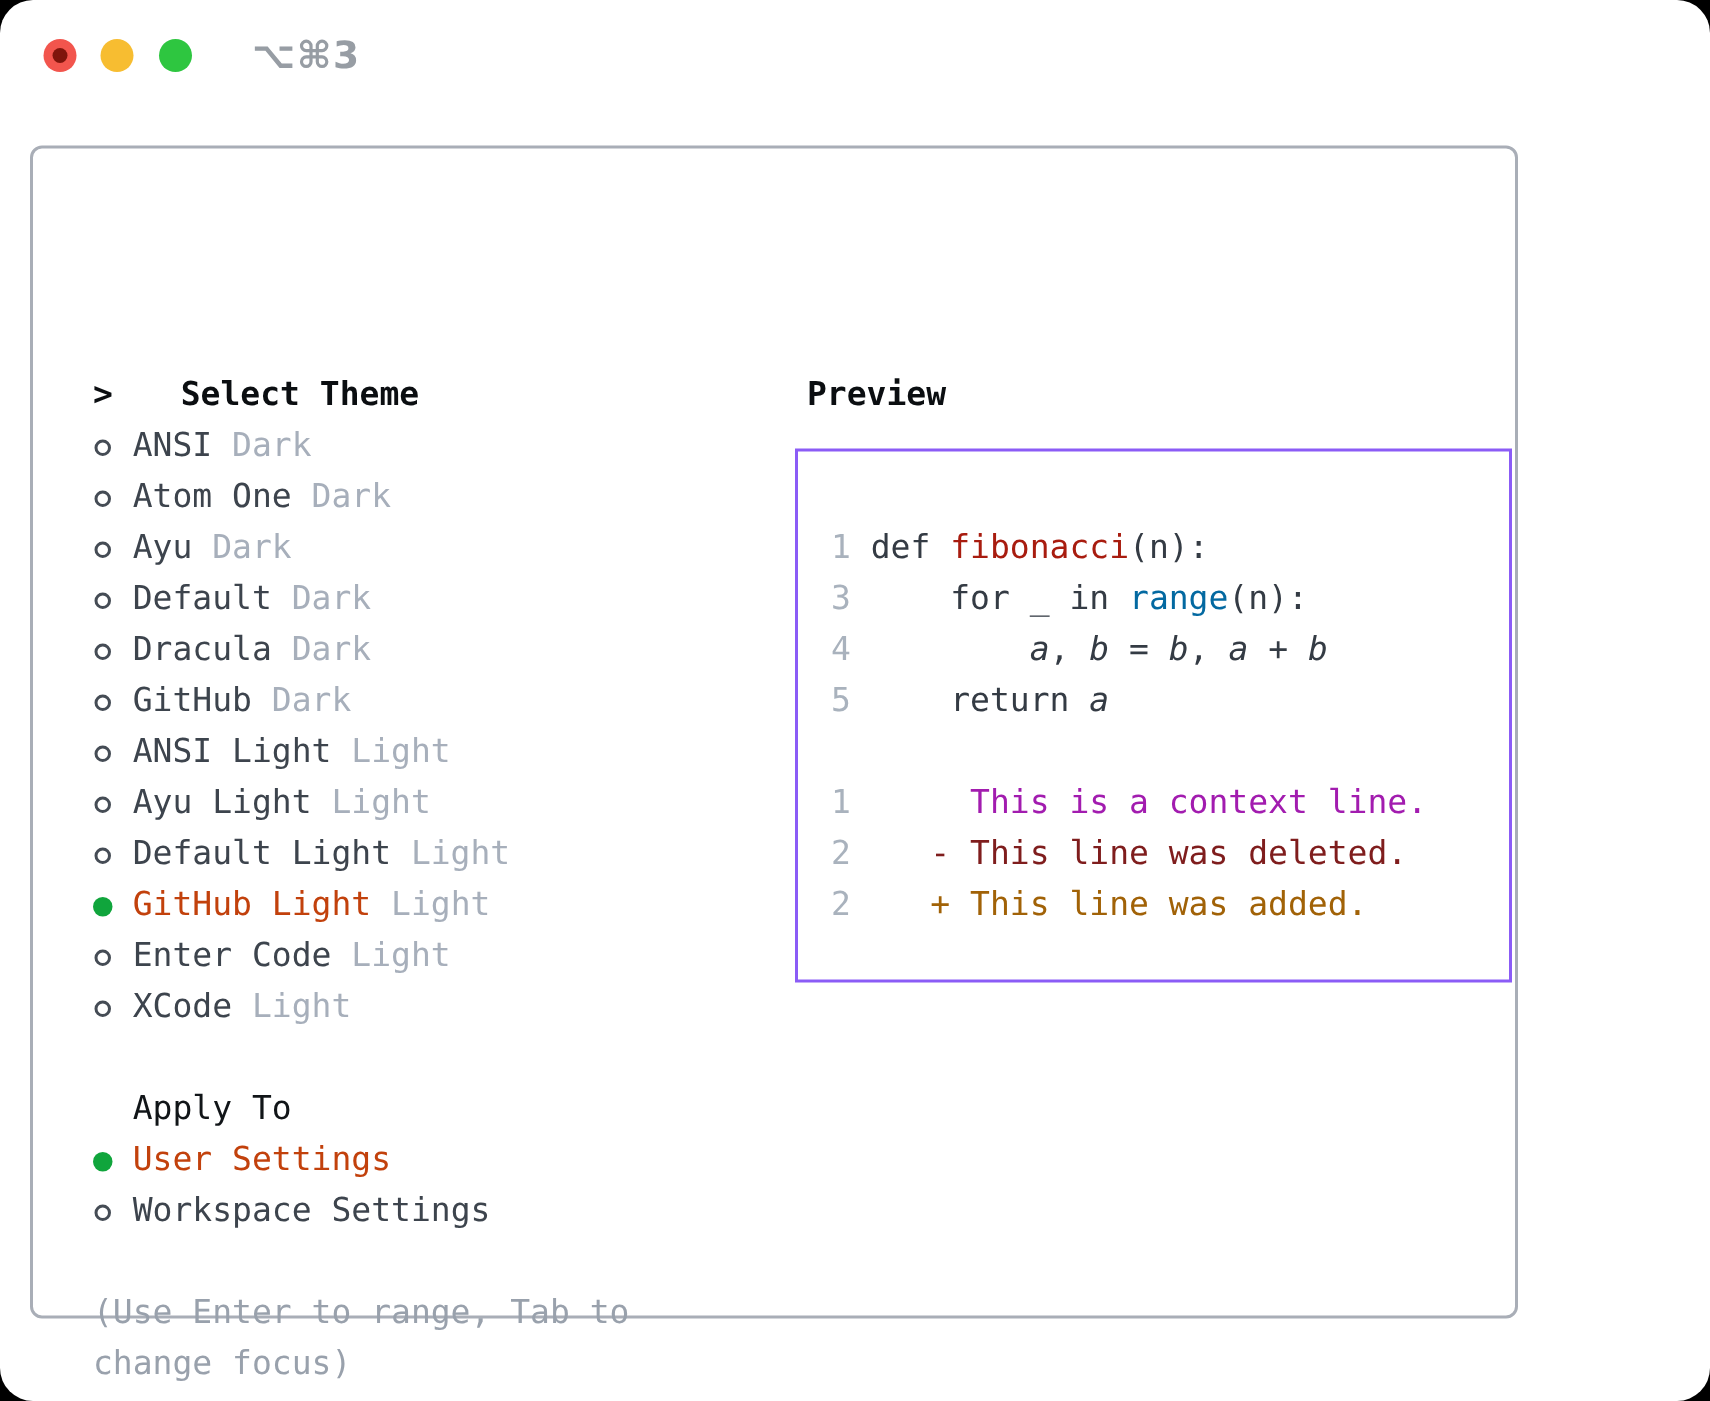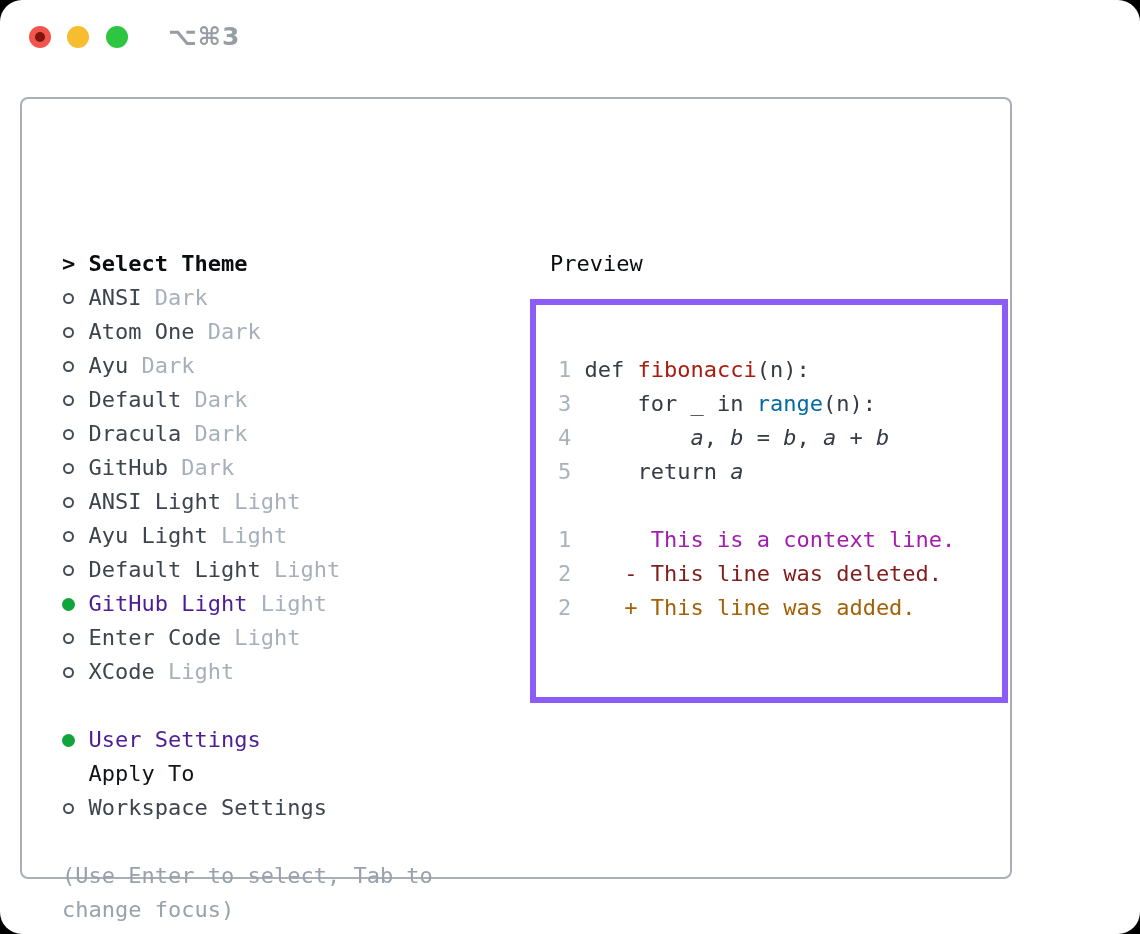--- a/index.html
+++ b/index.html
@@ -36,36 +36,36 @@
   .row{display:flex;align-items:center;height:34px;white-space:pre;}
   .prefix-cell{
     display:inline-flex;align-items:center;width:26.5px;flex:0 0 26.5px;
   }
   .caret{font-weight:700;color:#0b0e11;}
   .radio{
     width:11px;height:11px;border:2px solid #454c55;border-radius:50%;
     box-sizing:border-box;margin-left:1px;
   }
   .row.selected .radio{border:none;width:13px;height:13px;background:#10a53c;margin-left:0;}
-  .t-header{font-weight:700;color:#0b0e11;}
+  .t-header{font-weight:700;color:#0b0e11;margin-left:32px;}
   .t-name{color:#3d444d;}
-  .row.selected .t-name{color:#4c1d95;}
+  .row.selected .t-name{color:#c2410c;}
   .t-tag{color:#a7afbb;margin-left:1ch;}
   .apply-block{margin-top:34px;}
   .t-section{color:#111518;}
   .help{margin-top:34px;color:#99a1ac;}
   .help div{height:34px;line-height:34px;white-space:pre;}
   
   .preview-header{
-    position:absolute;left:528px;top:148px;height:34px;line-height:34px;
-    font-weight:400;color:#0b0e11;
+    position:absolute;left:516px;top:148px;height:34px;line-height:34px;
+    font-weight:700;color:#0b0e11;
   }
   .preview-box{
-    position:absolute;left:508px;top:200px;width:478px;height:404px;
-    border:6px solid #8b5cf6;background:#fff;box-sizing:border-box;
+    position:absolute;left:508px;top:200px;width:478px;height:356px;
+    border:2px solid #8b5cf6;background:#fff;box-sizing:border-box;
     padding:48px 0 0 22px;overflow:hidden;
   }
   .code-line{height:34px;line-height:34px;white-space:pre;}
   .lineno{color:#a9b2bd;margin-right:1ch;}
   .c-plain{color:#343b44;}
   .c-func{color:#a81c0f;}
   .c-var{color:#343b44;font-style:italic;}
   .c-num{color:#0d7f85;}
   .c-builtin{color:#0369a1;}
   .c-context{color:#a21caf;}
@@ -148,36 +148,36 @@
         <span class="t-name">Enter Code</span>
         <span class="t-tag">Light</span>
       </div>
       <div class="row">
         <span class="prefix-cell"><span class="radio"></span></span>
         <span class="t-name">XCode</span>
         <span class="t-tag">Light</span>
       </div>
 
       <div class="apply-block">
+        <div class="row">
+          <span class="prefix-cell"></span>
+          <span class="t-section">Apply To</span>
+        </div>
         <div class="row selected">
           <span class="prefix-cell"><span class="radio"></span></span>
           <span class="t-name">User Settings</span>
-        </div>
-        <div class="row">
-          <span class="prefix-cell"></span>
-          <span class="t-section">Apply To</span>
         </div>
         <div class="row">
           <span class="prefix-cell"><span class="radio"></span></span>
           <span class="t-name">Workspace Settings</span>
         </div>
       </div>
 
       <div class="help">
-        <div>(Use Enter to select, Tab to</div>
+        <div>(Use Enter to range, Tab to</div>
         <div>change focus)</div>
       </div>
     </div>
 
     <div class="preview-header mono">Preview</div>
 
     <div class="preview-box mono">
       <div class="code-line"><span class="lineno">1</span><span class="c-plain">def </span><span class="c-func">fibonacci</span><span class="c-plain">(n):</span></div>
       <div class="code-line"><span class="lineno">3</span><span class="c-plain">    for _ in </span><span class="c-builtin">range</span><span class="c-plain">(n):</span></div>
       <div class="code-line"><span class="lineno">4</span><span class="c-plain">        </span><span class="c-var">a</span><span class="c-plain">, </span><span class="c-var">b</span><span class="c-plain"> = </span><span class="c-var">b</span><span class="c-plain">, </span><span class="c-var">a</span><span class="c-plain"> + </span><span class="c-var">b</span></div>

